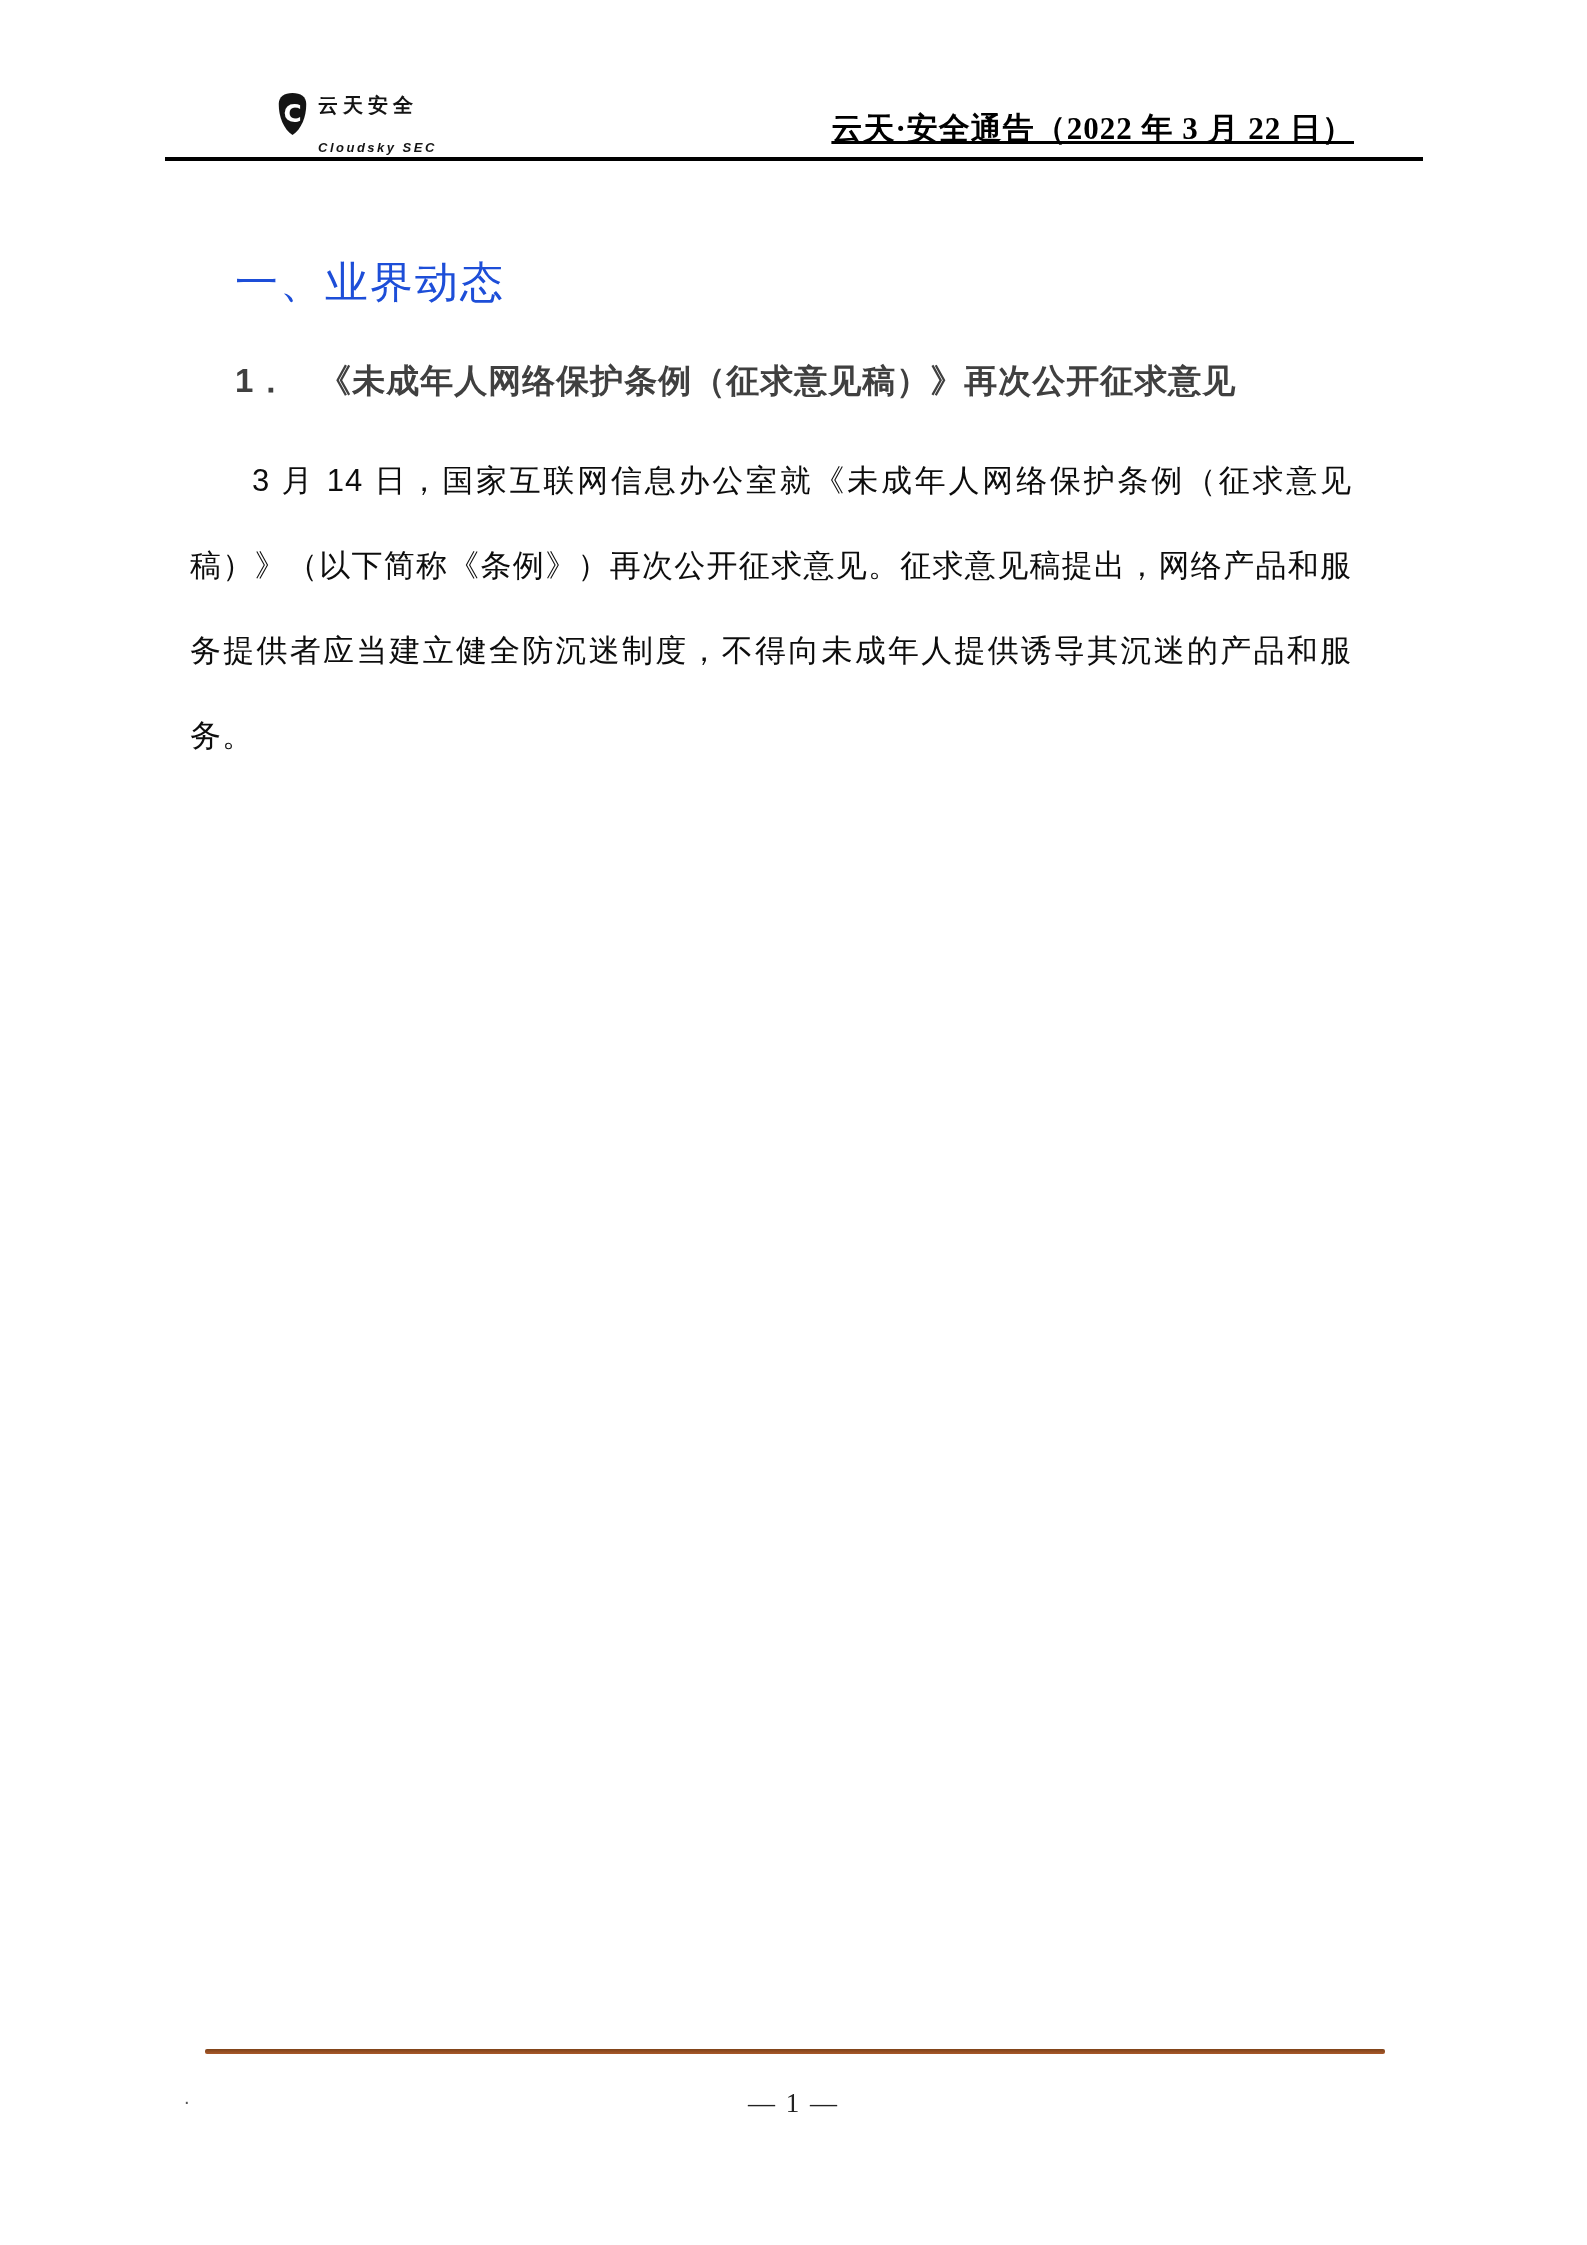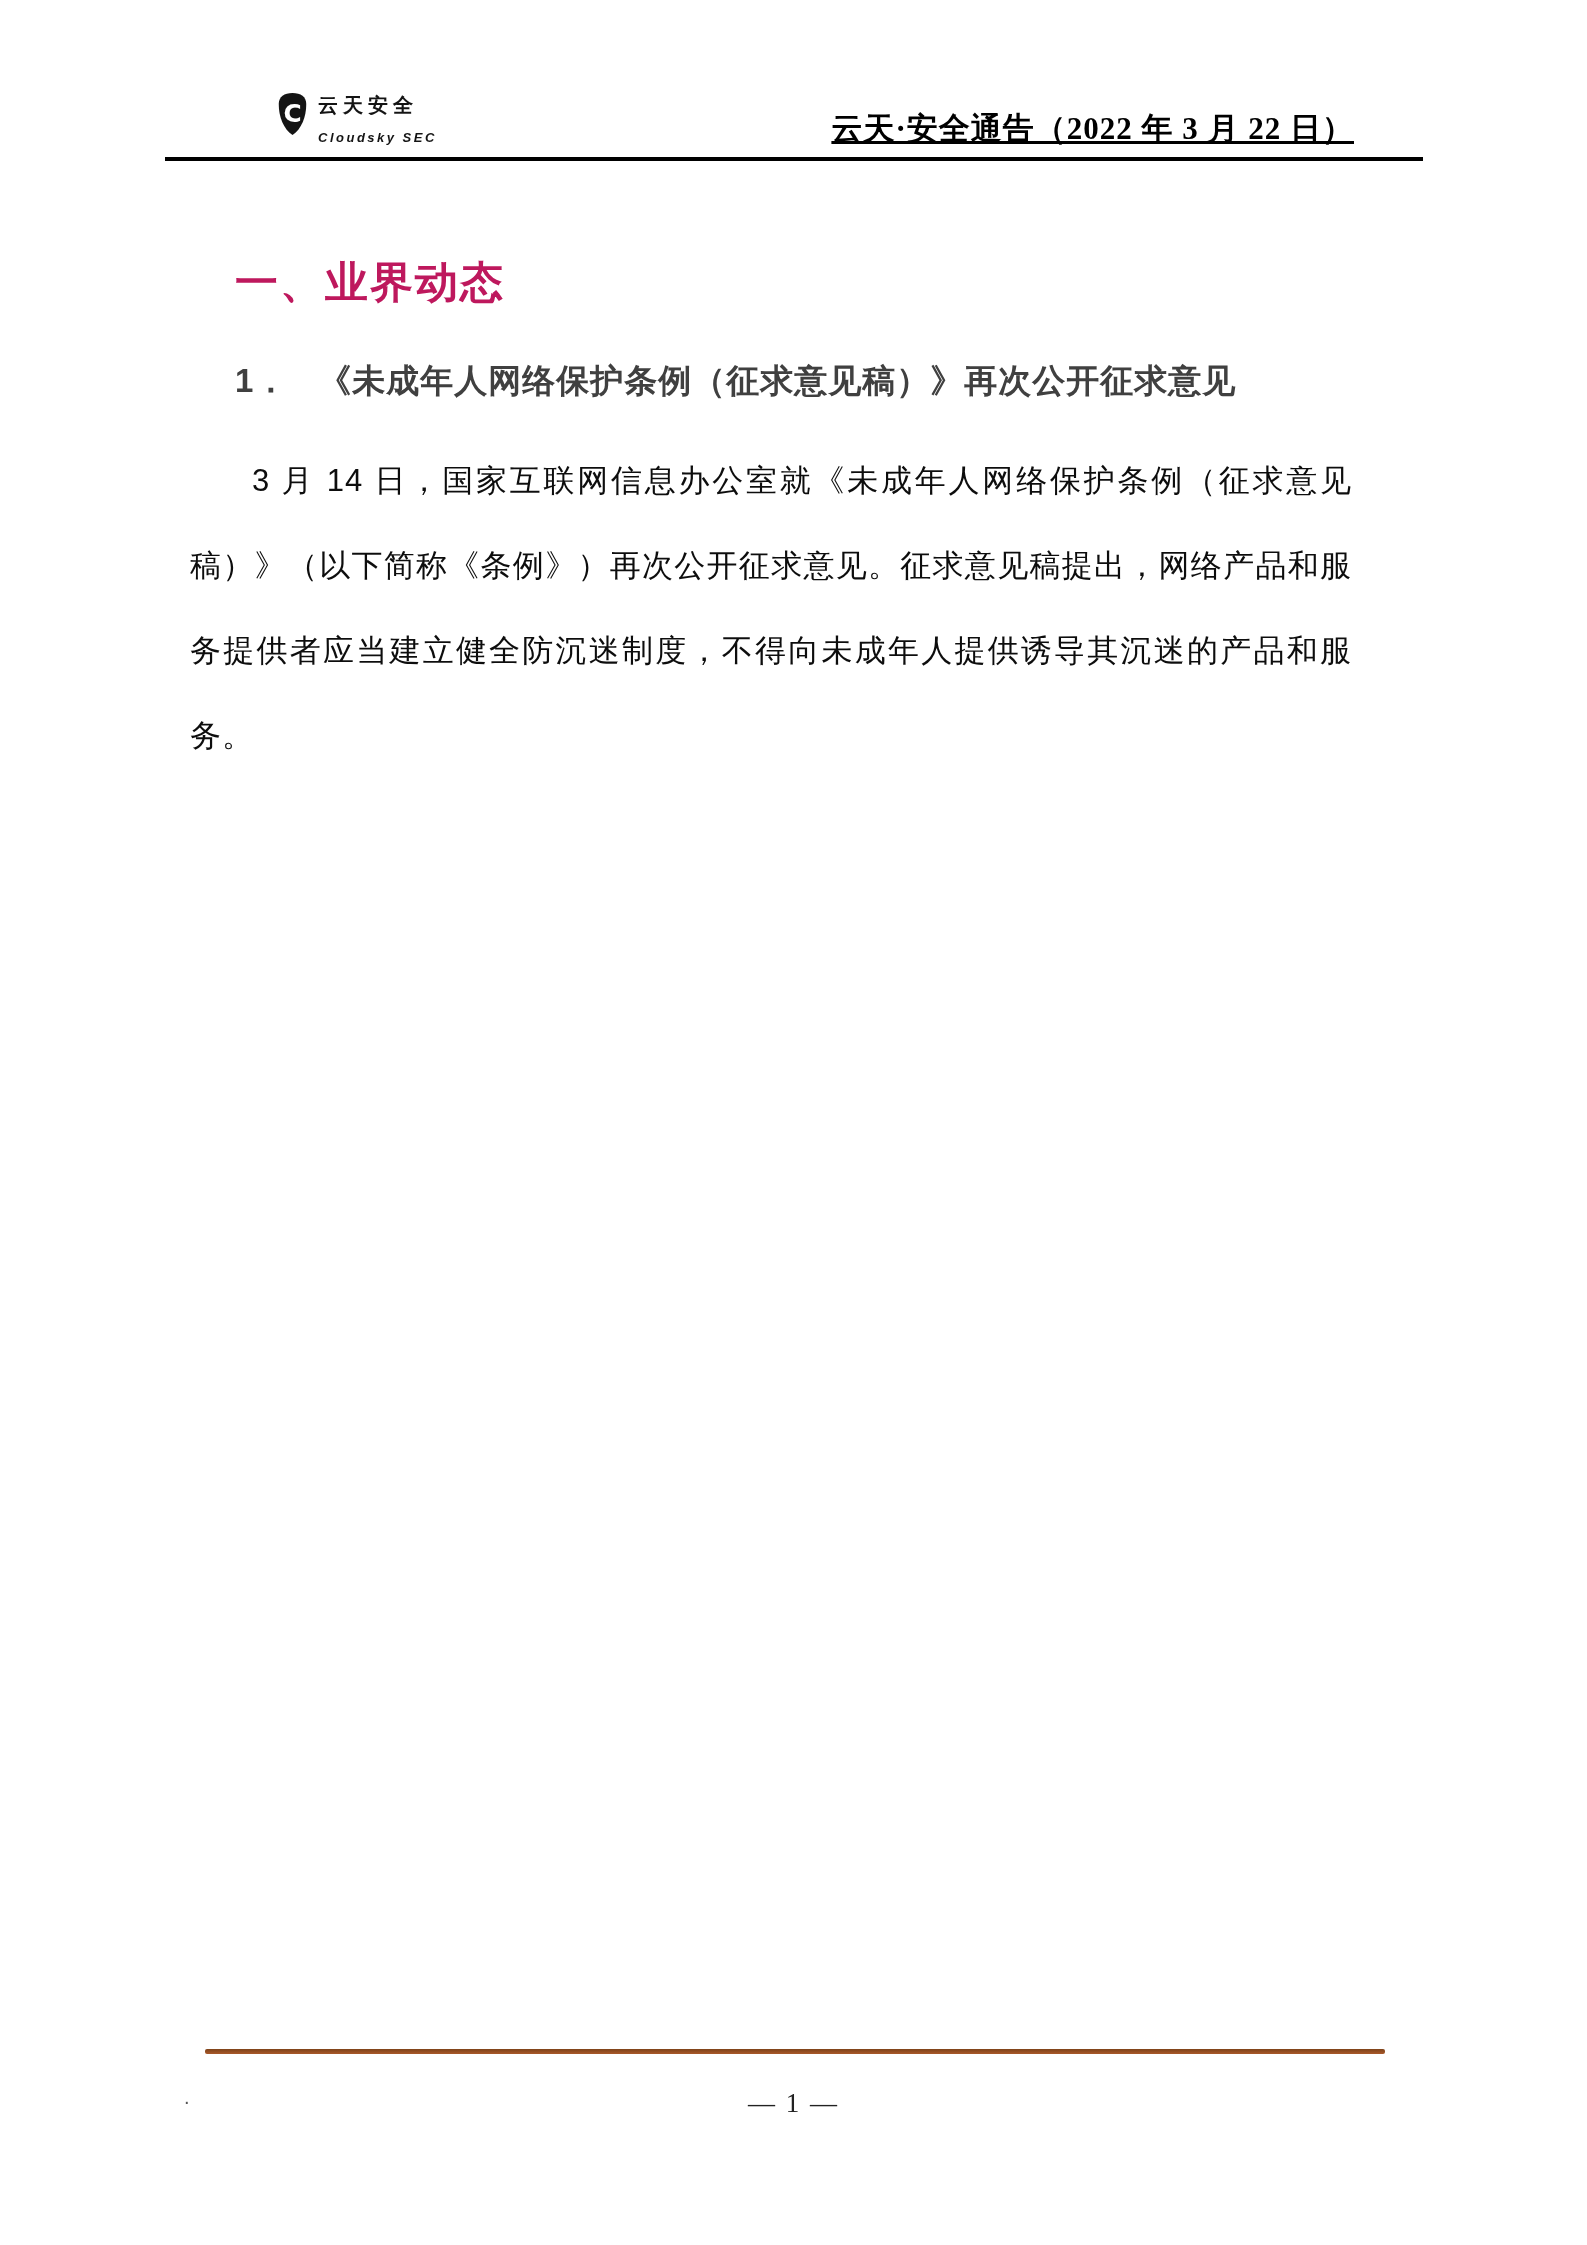--- a/index.html
+++ b/index.html
@@ -5,30 +5,30 @@
   * { margin:0; padding:0; box-sizing:border-box; }
   html,body { background:#ffffff; }
   .page {
     position:relative; width:1587px; height:2245px; background:#ffffff;
     font-family:"Liberation Sans", sans-serif; overflow:hidden;
   }
   
   .logo { position:absolute; left:276px; top:90px; display:flex; align-items:flex-start; gap:9px; }
   .logo svg { width:33px; height:48px; display:block; }
   .brand-cn { font-size:20px; font-weight:bold; letter-spacing:5px; color:#141414; line-height:30px; white-space:nowrap; }
-  .brand-en { font-size:13px; font-weight:bold; font-style:italic; letter-spacing:2.5px; color:#141414; margin-top:10px; white-space:nowrap; }
+  .brand-en { font-size:13px; font-weight:bold; font-style:italic; letter-spacing:2.5px; color:#141414; margin-top:20px; white-space:nowrap; }
   .header-title {
     position:absolute; top:108px; right:233px;
     font-family:"Liberation Serif", serif; font-weight:bold;
     font-size:31px; color:#000; letter-spacing:1px; white-space:nowrap;text-decoration:underline;
   }
   .header-rule { position:absolute; left:165px; top:157px; width:1258px; height:4px; background:#000; }
   
   main { position:absolute; left:190px; top:161px; width:1162px; }
-  h1 { margin:96px 0 0 45px; font-size:43px; line-height:50px; font-weight:bold; color:#be185d; letter-spacing:2px; }
+  h1 { margin:96px 0 0 45px; font-size:43px; line-height:50px; font-weight:normal; color:#1d4ed8; letter-spacing:2px; }
   h2 { margin:53px 0 0 45px; font-size:33px; line-height:42px; font-weight:bold; color:#404040; letter-spacing:1px; }
   h2 .num { margin-right:30px; }
   .body-text { margin-top:36px; }
   .body-text p {
     font-size:31px; line-height:85px; color:#0d0d0d;
     text-align:justify; text-indent:62px; letter-spacing:1px;
   }
   
   .footer-rule {
     position:absolute; left:205px; top:2049px; width:1180px; height:5px;

